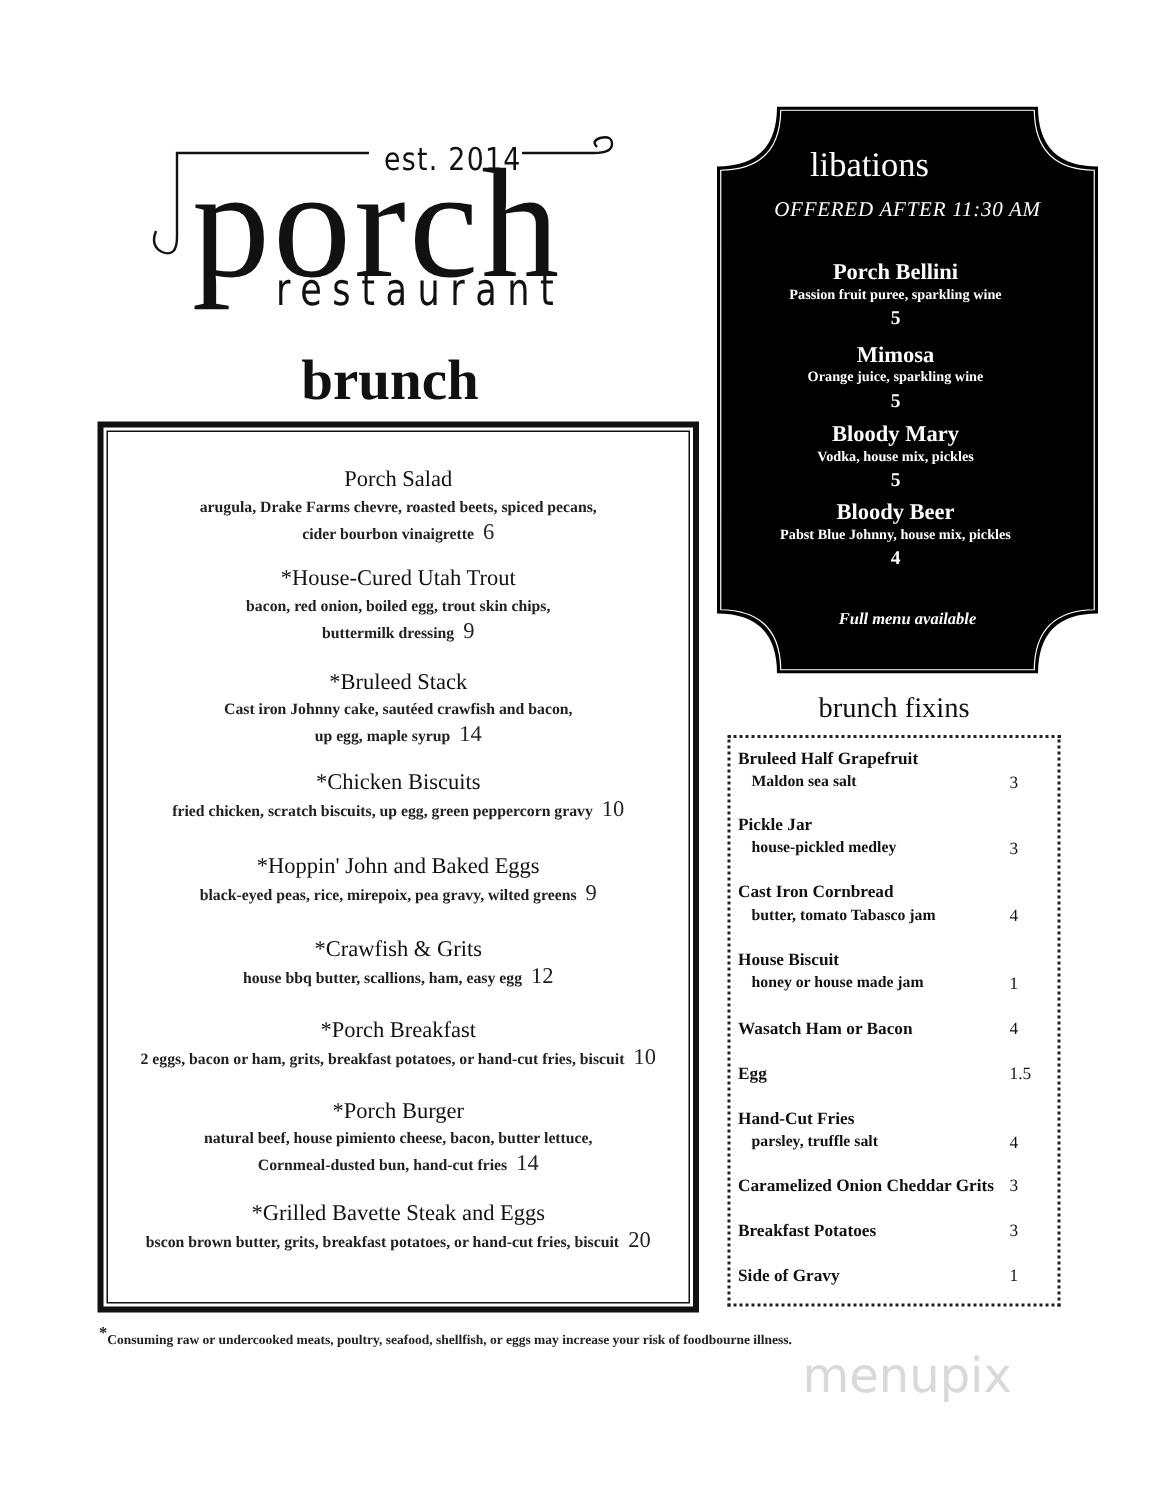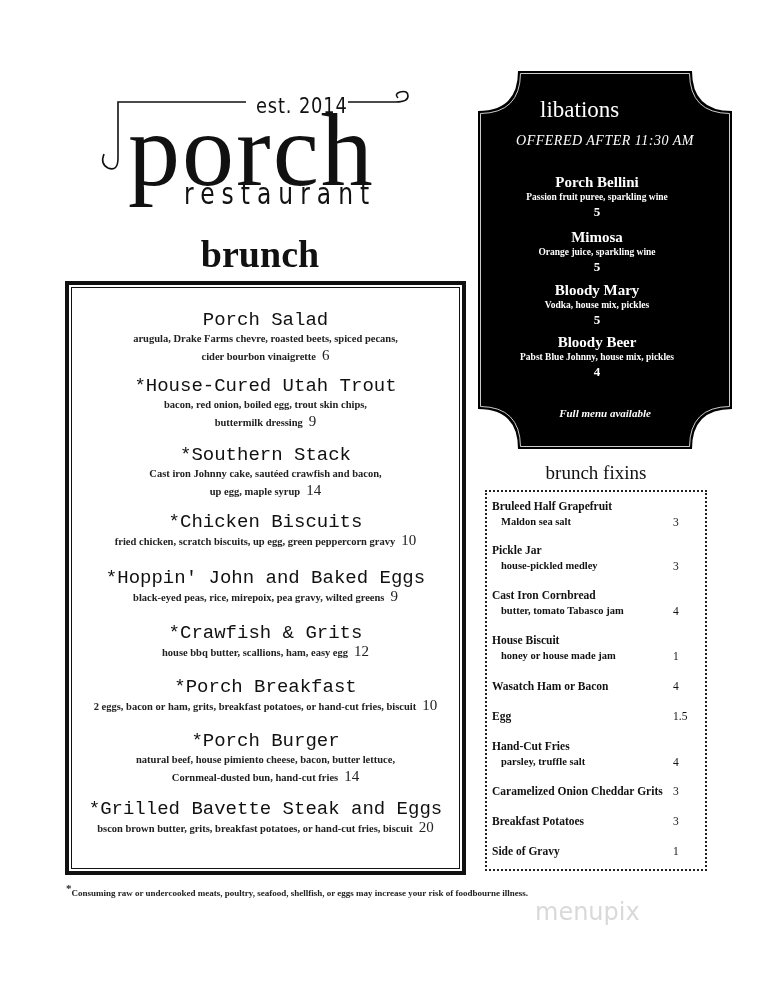--- a/index.html
+++ b/index.html
@@ -22,21 +22,21 @@
     
     .brunch-heading { left: 160px; top: 232px; width: 200px; text-align: center;
       font-family: "Liberation Serif", serif; font-size: 38px; font-weight: bold; }
 
     
     .brunch-box { left: 65px; top: 281px; width: 401px; height: 594px;
       border: 4px solid #111; box-sizing: border-box; }
     .brunch-inner { position: absolute; left: 2px; top: 2px; right: 2px; bottom: 2px;
       border: 1px solid #111; }
     .item { position: absolute; left: 0; right: 0; text-align: center; }
-    .item-name { font-family: Liberation Mono, monospace; font-size: 19px; line-height: 20px; }
+    .item-name { font-family: Liberation Serif, serif; font-size: 15px; line-height: 20px; }
     .item-desc { font-family: "Liberation Serif", serif; font-size: 10.5px; line-height: 17px; font-weight: bold; color: #222; }
     .item-price { font-family: "Liberation Serif", serif; font-size: 15px; font-weight: normal; margin-left: 6px; }
 
     
     .lib { left: 478px; top: 71px; width: 258px; height: 378px; }
     .lib svg { position: absolute; left: 0; top: 0; }
     .lib-content { position: absolute; left: 0; top: 0; width: 254px; height: 378px; color: #fff; text-align: center; }
     .lib-title { position: absolute; left: 0; right: 0; top: 26px; text-align: left; padding-left: 62px;
       font-family: "Liberation Serif", serif; font-size: 23px; }
     .lib-sub { position: absolute; left: 0; right: 0; top: 62px; font-family: "Liberation Serif", serif;
@@ -52,21 +52,21 @@
     .fix-heading { left: 485px; top: 462px; width: 222px; text-align: center;
       font-family: "Liberation Serif", serif; font-size: 19px; }
     .fix-box { left: 485px; top: 490px; width: 222px; height: 381px; border: 2px dotted #222; box-sizing: border-box; }
     .fix-row { position: absolute; left: 5px; right: 0; font-family: "Liberation Serif", serif; font-size: 11.5px; line-height: 16px; }
     .fix-name { font-weight: bold; }
     .fix-sub { padding-left: 9px; font-weight: bold; font-size: 10.5px; }
     .fix-price { position: absolute; left: 181px; font-weight: normal; font-size: 11.5px; }
 
     .disclaimer { left: 66px; top: 888px; font-family: "Liberation Serif", serif; font-size: 9px; font-weight: bold; color: #222; }
     .disclaimer .ast { font-size: 11px; vertical-align: super; line-height: 0; }
-    .watermark { left: 535px; top: 898px; font-family: "DejaVu Sans", sans-serif; font-size: 24px; color: #d9d9d9; letter-spacing: 0px; }
+    .watermark { left: 535px; top: 898px; font-family: "DejaVu Sans", sans-serif; font-size: 32px; color: #d9d9d9; letter-spacing: 0px; }
   </style>
 </head>
 <body>
 
 <div class="abs logo">
   <svg width="320" height="130" viewBox="0 0 320 130">
 
     <path d="M150 14 L22 14 L22 70 Q22 84 12 80 Q4 76 8 66" fill="none" stroke="#111" stroke-width="1.6"></path>
 
     <path d="M252 14 L300 14 Q312 14 312 8 Q312 2 304 4 Q298 6 302 10" fill="none" stroke="#111" stroke-width="1.6"></path>
@@ -87,21 +87,21 @@
       <div class="item-desc"><span>cider bourbon vinaigrette</span><span class="item-price">6</span></div>
     </div>
 
     <div class="item" style="top:88px">
       <div class="item-name">*House-Cured Utah Trout</div>
       <div class="item-desc">bacon, red onion, boiled egg, trout skin chips,</div>
       <div class="item-desc"><span>buttermilk dressing</span><span class="item-price">9</span></div>
     </div>
 
     <div class="item" style="top:157px">
-      <div class="item-name">*Southern Stack</div>
+      <div class="item-name">*Bruleed Stack</div>
       <div class="item-desc">Cast iron Johnny cake, sautéed crawfish and bacon,</div>
       <div class="item-desc"><span>up egg, maple syrup</span><span class="item-price">14</span></div>
     </div>
 
     <div class="item" style="top:224px">
       <div class="item-name">*Chicken Biscuits</div>
       <div class="item-desc"><span>fried chicken, scratch biscuits, up egg, green peppercorn gravy</span><span class="item-price">10</span></div>
     </div>
 
     <div class="item" style="top:280px">

